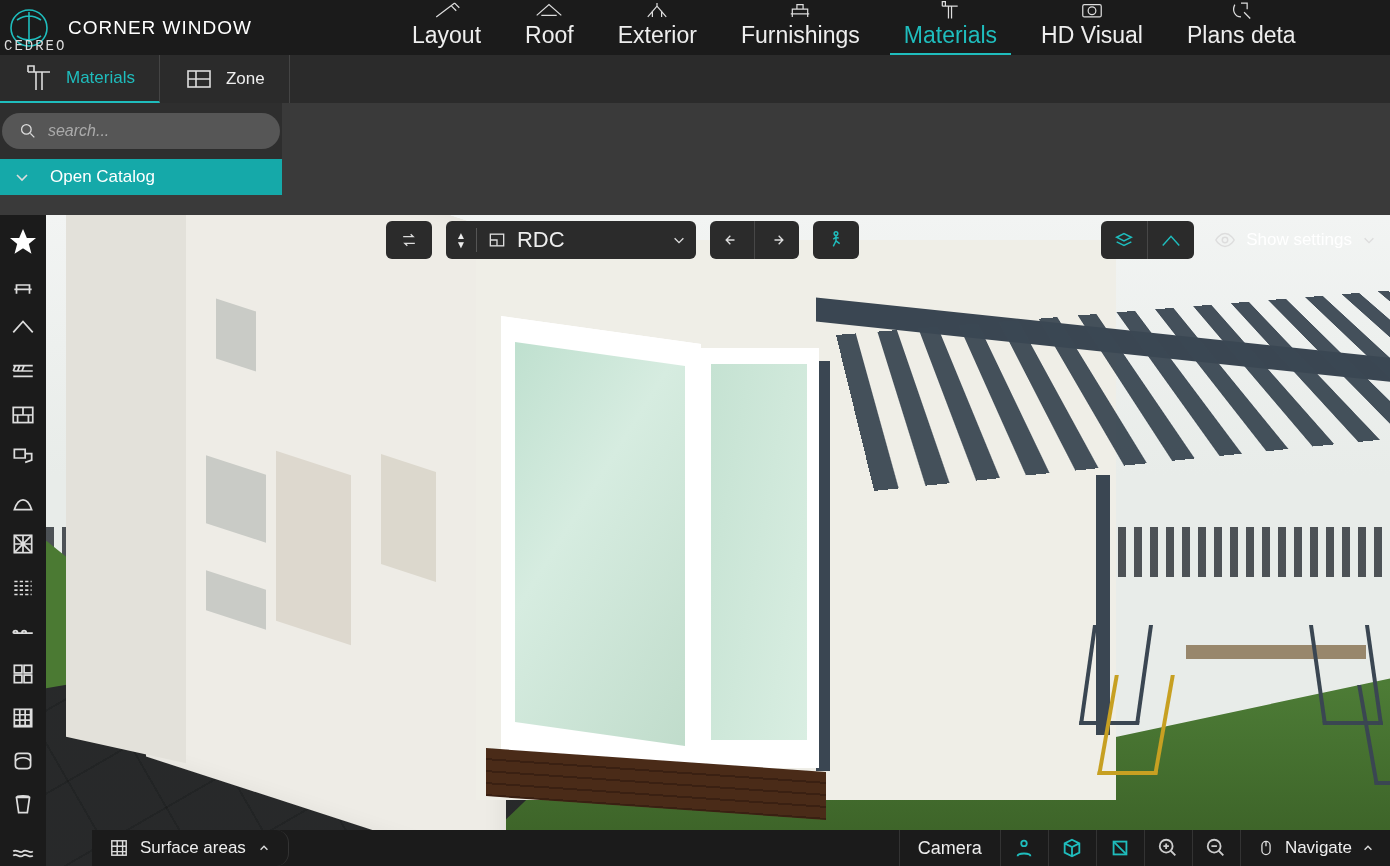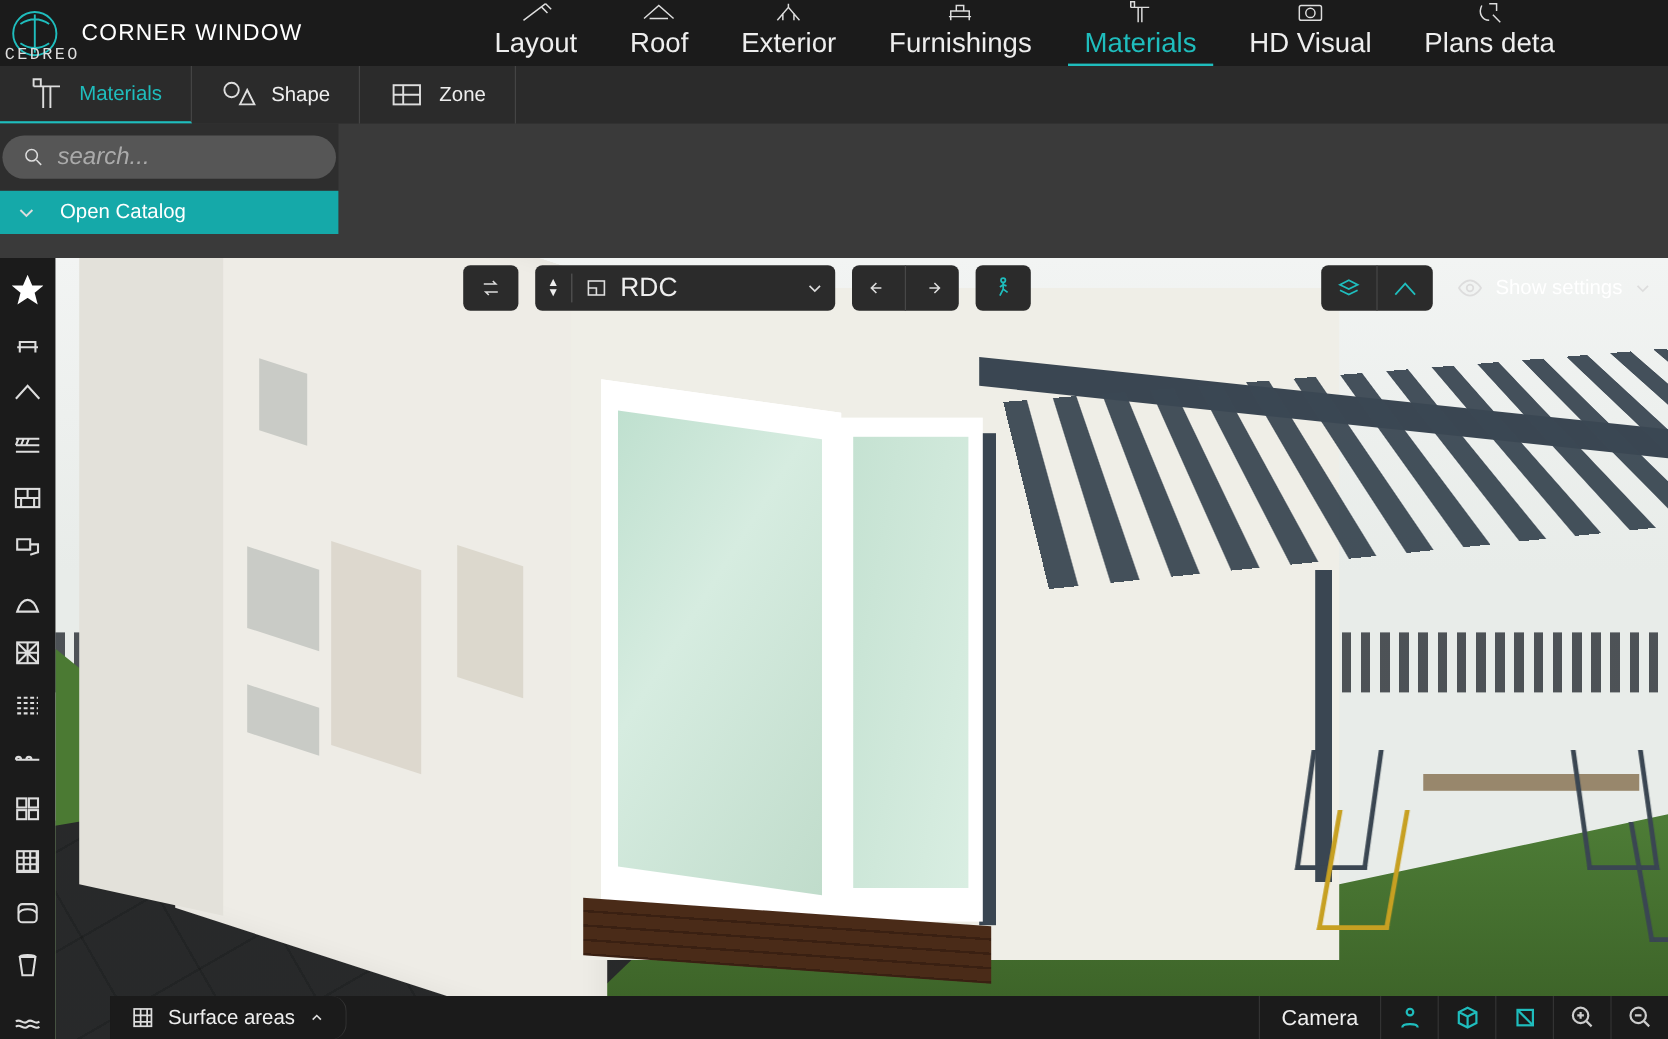--- a/index.html
+++ b/index.html
@@ -101,21 +101,21 @@
     height: 36px;
     display:flex; align-items:center;
     padding: 0 18px;
     gap: 12px;
   }
   .search-pill input {
     background: transparent;
     border: none;
     outline: none;
     color:#ddd;
-    font-size: 20px;
+    font-size: 16px;
     width: 100%;
   }
   .search-pill input::placeholder { color:#aaa; font-style: italic; }
   .catalog-btn {
     background: #15a9a9;
     height: 36px;
     display: flex;
     align-items: center;
     gap: 20px;
     padding: 0 14px;
@@ -386,27 +386,20 @@
     </div>
   </div>
 </div>
 
 <div class="secondbar">
   <div class="secondbar-tab active">
     <svg viewBox="0 0 30 28" stroke="#1fbdbd">
         <path d="M4 8 L26 8 M4 8 L4 2 L10 2 L10 8 M12 8 L12 26 M18 8 L18 26"></path>
       </svg>
     <span>Materials</span>
-  </div>
-  <div class="secondbar-tab">
-    <svg viewBox="0 0 30 28">
-        <circle cx="9" cy="10" r="6"></circle>
-        <path d="M16 22 L22 10 L28 22 Z"></path>
-      </svg>
-    <span>Shape</span>
   </div>
   <div class="secondbar-tab">
     <svg viewBox="0 0 30 28">
         <rect x="4" y="6" width="22" height="16"></rect>
         <path d="M4 14 L26 14 M12 6 L12 22"></path>
       </svg>
     <span>Zone</span>
   </div>
 </div>
 
@@ -646,14 +639,24 @@
           <circle cx="10" cy="10" r="7"></circle>
           <path d="M15 15l5 5M7 10h6M10 7v6"></path>
         </svg>
       </div>
     <div class="bb-icon grey">
         <svg viewBox="0 0 24 24">
           <circle cx="10" cy="10" r="7"></circle>
           <path d="M15 15l5 5M7 10h6"></path>
         </svg>
       </div>
+    <div class="nav-btn">
+      <svg viewBox="0 0 22 22" width="18" height="18" stroke="#ccc">
+          <rect x="6" y="3" width="10" height="16" rx="5"></rect>
+          <path d="M11 3v6"></path>
+        </svg>
+      <span>Navigate</span>
+      <svg viewBox="0 0 14 14" width="12" height="12" stroke="#ccc">
+          <path d="M3 9l4-4 4 4"></path>
+        </svg>
+    </div>
   </div>
 </div>
 
 </body></html>

